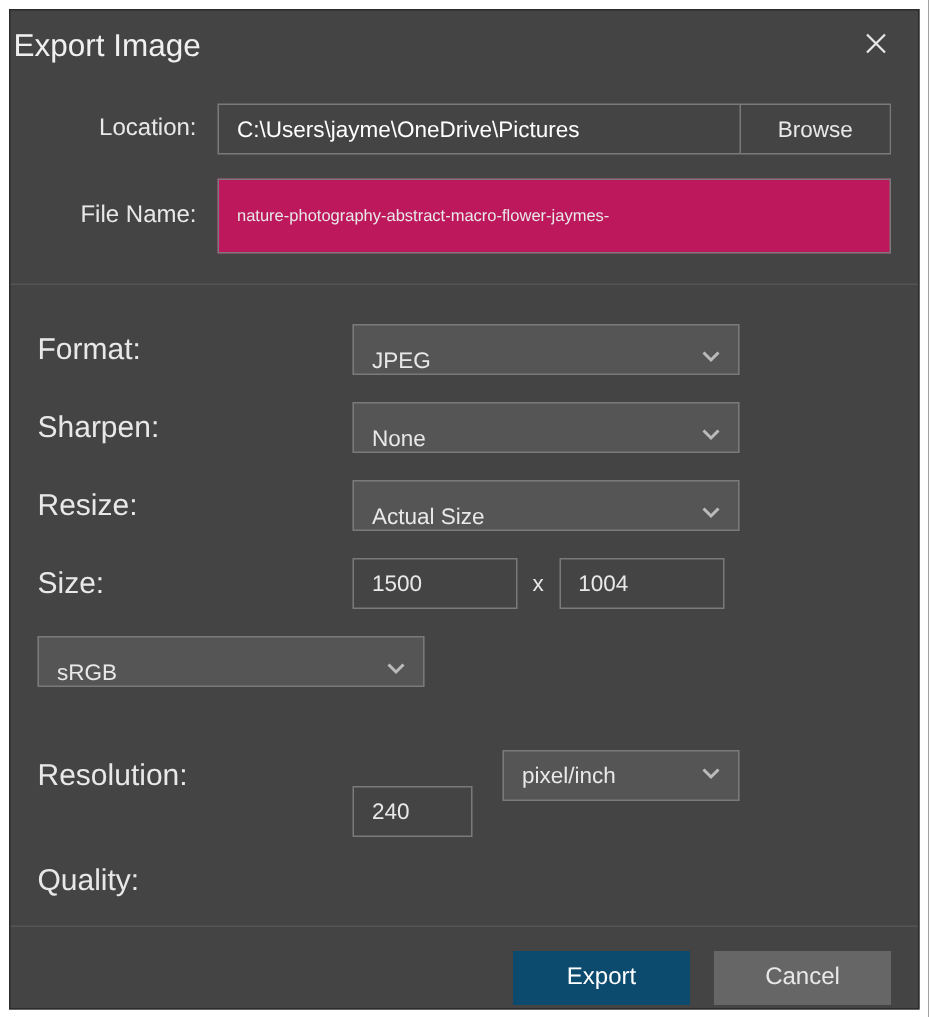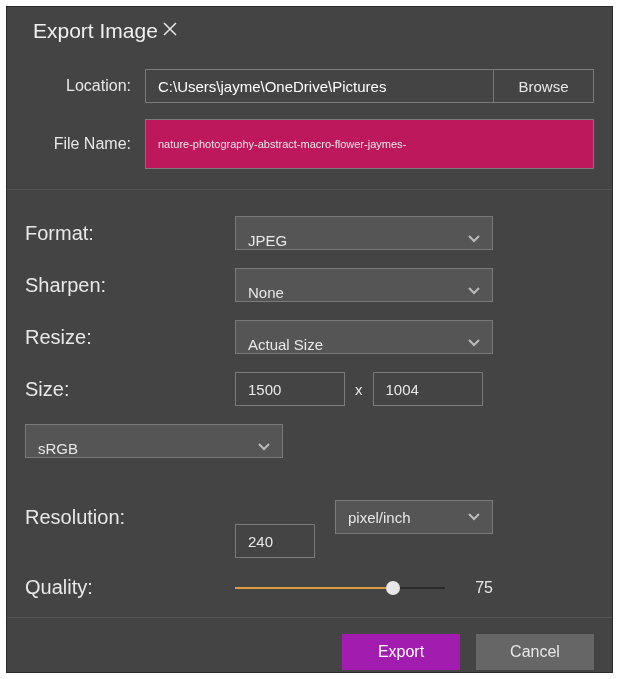--- a/index.html
+++ b/index.html
@@ -16,22 +16,22 @@
     width: 607px; height: 667px;
     background: #444444;
     border: 1px solid #2b2b2b;
     color: #e8e8e8;
     display: flex;
     flex-direction: column;
   }
   .titlebar {
     display: flex;
     align-items: center;
-    justify-content: flex-start;
-    padding: 12px 16px 12px 26px;
+    justify-content: space-between;
+    padding: 12px 16px 12px 2px;
   }
   .titlebar h1 {
     font-size: 21px;
     font-weight: 400;
     color: #f0f0f0;
   }
   .close-btn {
     width: 24px; height: 24px;
     display: flex; align-items: center; justify-content: center;
     cursor: pointer;
@@ -198,21 +198,21 @@
     height: 36px;
     display: flex;
     align-items: center;
     justify-content: center;
     font-size: 16px;
     cursor: pointer;
     border: none;
     font-family: inherit;
   }
   .btn-primary {
-    background: #a21caf;
+    background: #0c4a6e;
     color: #fff;
   }
   .btn-secondary {
     background: #666666;
     color: #e8e8e8;
   }
 </style>
 </head>
 <body>
 
@@ -297,27 +297,20 @@
       <div class="res-unit">
         <span>pixel/inch</span>
         <span><svg viewBox="0 0 16 16" fill="none" stroke="currentColor" stroke-width="2">
               <path d="M3 6 L8 11 L13 6"></path>
             </svg></span>
       </div>
     </div>
 
     <div class="row2">
       <div class="row2-label">Quality:</div>
-      <div class="slider-wrap">
-        <div class="slider-track">
-          <div class="slider-fill" id="qfill" style="width: 75%;"></div>
-          <div class="slider-thumb" id="qthumb" style="left: 75%;"></div>
-        </div>
-        <div class="quality-val">75</div>
-      </div>
     </div>
 
   </div>
 
   <div class="footer">
     <button class="btn btn-primary">Export</button>
     <button class="btn btn-secondary">Cancel</button>
   </div>
 
 </div>

